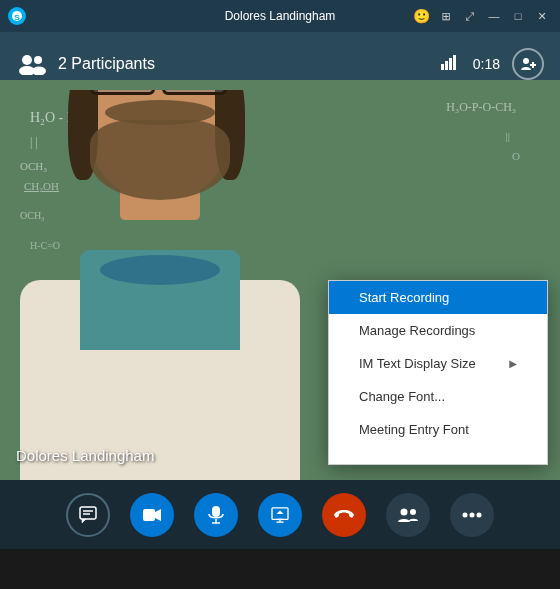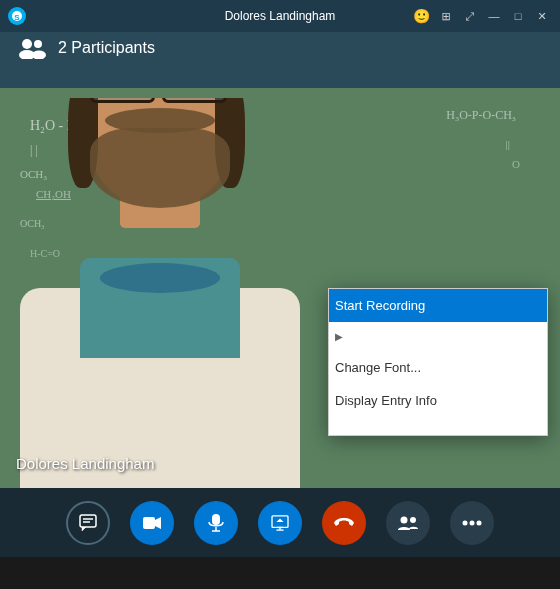--- a/index.html
+++ b/index.html
@@ -62,24 +62,24 @@
     }
     .title-bar-emoji {
       width: 20px; height: 20px;
       display: flex; align-items: center; justify-content: center;
       font-size: 14px;
     }
 
     
     .top-bar {
       width: 100%;
-      height: 56px;
+      height: 48px;
       background: #2a4a5a;
       display: flex;
-      align-items: flex-start;
+      align-items: flex-end;
       justify-content: space-between;
       padding: 0 16px;
     }
     .participants-left {
       display: flex;
       align-items: center;
       gap: 10px;
     }
     .participants-icon {
       width: 32px; height: 32px;
@@ -150,21 +150,21 @@
       position: absolute;
       top: 200px;
       right: 12px;
       width: 220px;
       background: white;
       box-shadow: 0 4px 20px rgba(0,0,0,0.4);
       z-index: 100;
       border: 1px solid #ccc;
     }
     .menu-item {
-      padding: 9px 6px;
+      padding: 9px 30px;
       font-size: 13px;
       color: #333;
       cursor: pointer;
       display: flex;
       align-items: center;
       justify-content: space-between;
       white-space: nowrap;
     }
     .menu-item.active {
       background: #0078d4;
@@ -227,32 +227,51 @@
     <div class="participants-icon">
       <svg width="28" height="22" viewBox="0 0 28 22" fill="white">
         <circle cx="9" cy="7" r="5"></circle>
         <ellipse cx="9" cy="18" rx="8" ry="5"></ellipse>
         <circle cx="20" cy="7" r="4"></circle>
         <ellipse cx="21" cy="18" rx="7" ry="4.5"></ellipse>
       </svg>
     </div>
     <div class="participants-text">2 Participants</div>
   </div>
+  <div class="top-bar-right">
+    <div class="signal-icon">
+      <svg width="20" height="16" viewBox="0 0 20 16" fill="white">
+        <rect x="0" y="10" width="3" height="6"></rect>
+        <rect x="4" y="7" width="3" height="9"></rect>
+        <rect x="8" y="4" width="3" height="12"></rect>
+        <rect x="12" y="1" width="3" height="15"></rect>
+      </svg>
+    </div>
+    <div class="timer-text">0:18</div>
+    <div class="add-person-btn">
+      <svg width="16" height="16" viewBox="0 0 16 16" fill="white">
+        <circle cx="6" cy="5" r="3"></circle>
+        <path d="M1 14 C1 10 11 10 11 14"></path>
+        <line x1="13" y1="6" x2="13" y2="12" stroke="white" stroke-width="2"></line>
+        <line x1="10" y1="9" x2="16" y2="9" stroke="white" stroke-width="2"></line>
+      </svg>
+    </div>
+  </div>
 </div>
 
 <div class="video-area">
   <div class="video-bg">
 
     <div style="position:absolute;top:0;left:0;right:0;bottom:0;background:#5a8060;"></div>
 
     <div class="formula" style="top:30px;left:30px;color:rgba(255,255,255,0.6);font-size:14px;">H₂O - P - O</div>
     <div class="formula" style="top:55px;left:30px;color:rgba(255,255,255,0.5);font-size:12px;">|   |</div>
     <div class="formula" style="top:80px;left:20px;color:rgba(255,255,255,0.5);font-size:11px;">OCH₃</div>
     <div class="formula" style="top:60px;left:80px;color:rgba(255,255,255,0.5);font-size:11px;">OCH₃</div>
-    <div class="formula" style="top:100px;left:36px;color:rgba(255,255,255,0.45);font-size:11px;text-decoration:underline;">CH₂OH</div>
+    <div class="formula" style="top:100px;left:24px;color:rgba(255,255,255,0.45);font-size:11px;text-decoration:underline;">CH₂OH</div>
     <div class="formula" style="top:130px;left:20px;color:rgba(255,255,255,0.45);font-size:10px;">OCH₃</div>
     <div class="formula" style="top:160px;left:30px;color:rgba(255,255,255,0.4);font-size:10px;">H-C=O</div>
     <div class="formula" style="top:20px;right:44px;color:rgba(255,255,255,0.5);font-size:12px;">H₃O-P-O-CH₃</div>
     <div class="formula" style="top:50px;right:50px;color:rgba(255,255,255,0.45);font-size:11px;">||</div>
     <div class="formula" style="top:70px;right:40px;color:rgba(255,255,255,0.4);font-size:11px;">O</div>
 
     <div style="position:absolute;bottom:0;left:0;width:340px;height:390px;overflow:hidden;">
 
       <div style="position:absolute;bottom:0;left:20px;width:280px;height:200px;background:#e8e0d0;border-radius:20px 20px 0 0;"></div>
 
@@ -276,27 +295,31 @@
     </div>
 
     <div class="name-overlay">Dolores Landingham</div>
   </div>
 
   <div class="context-menu">
     <div class="menu-item active">
       <span>Start Recording</span>
     </div>
     <div class="menu-item">
+      <span>Manage Recordings</span>
+    </div>
+    <div class="menu-item">
+      <span>IM Text Display Size</span>
       <span class="menu-item-arrow">▶</span>
     </div>
     <div class="menu-item">
       <span>Change Font...</span>
     </div>
     <div class="menu-item">
-      <span>Display Entry Info</span>
+      <span>Meeting Entry Font</span>
     </div>
     <div class="menu-item">
       
     </div>
 
   </div>
 </div>
 
 <div class="bottom-toolbar">
 

